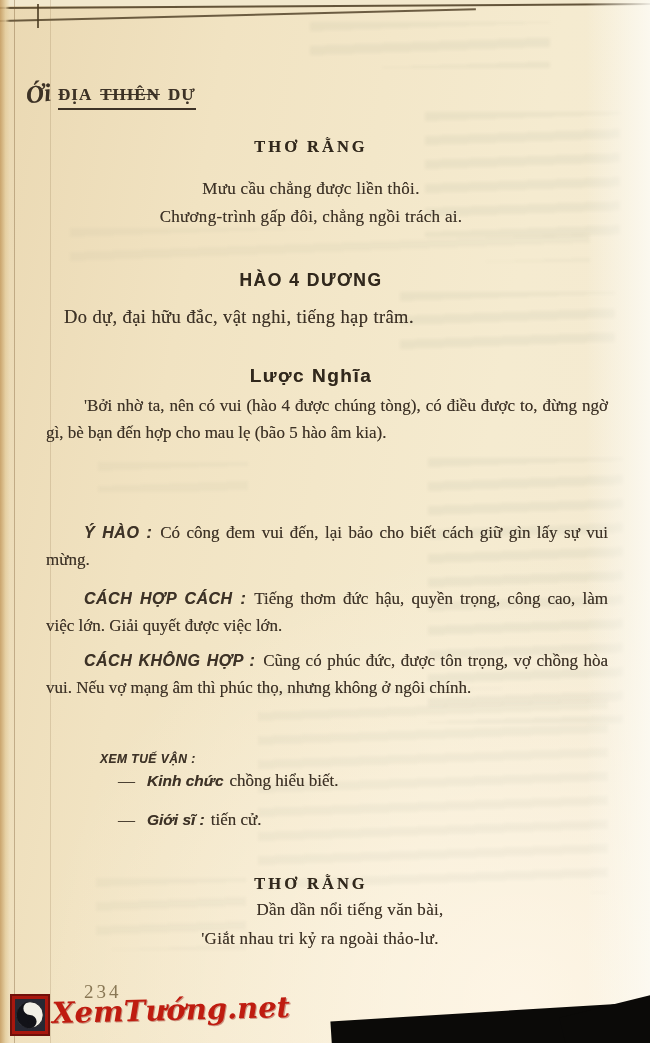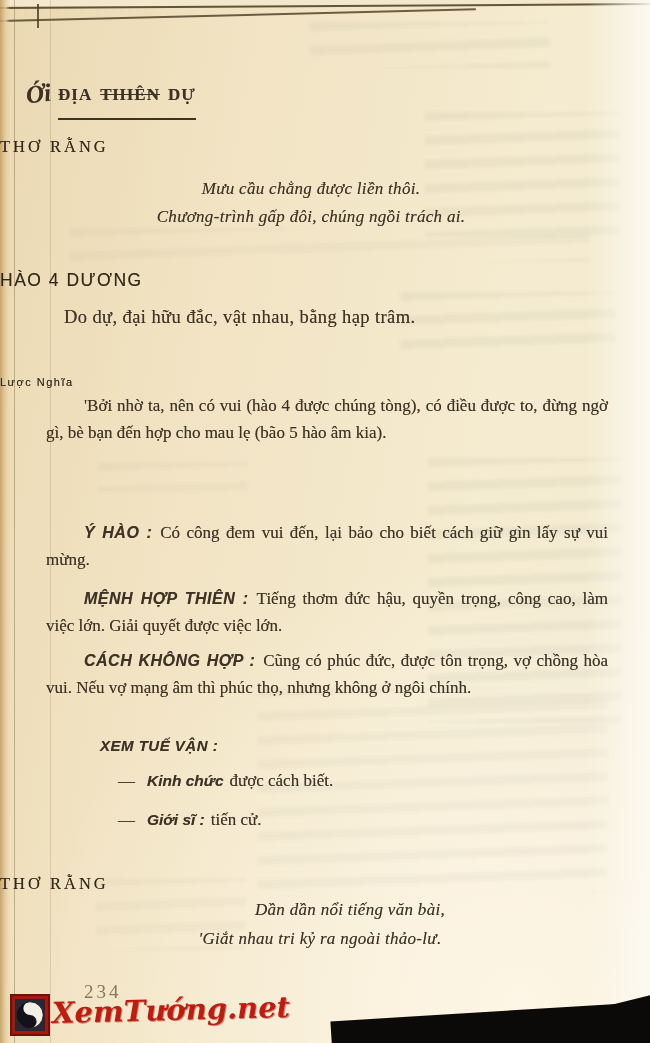--- a/index.html
+++ b/index.html
@@ -31,40 +31,40 @@
   .top-line-v{left:37px;top:4px;width:2px;height:24px;background:#4a3a20;opacity:.8;}
   .corner-black{right:-22px;bottom:-30px;width:340px;height:62px;background:#0b0a08;
     transform:rotate(-3.5deg);}
   .corner-black2{right:-14px;bottom:-14px;width:100px;height:52px;background:#0b0a08;
     transform:rotate(-14deg);}
   
   .ghost{pointer-events:none;opacity:.5;filter:blur(1.4px);
     background:repeating-linear-gradient(178deg,rgba(122,132,112,.15) 0 9px,rgba(0,0,0,0) 9px 24px);}
   
   .ink{color:var(--ink,#3d3226);text-shadow:0 0 .4px rgba(61,50,38,.55);}
-  .center-title{left:0;width:622px;text-align:left;font-weight:400;
+  .center-title{left:0;width:622px;text-align:center;font-weight:700;
     color:var(--heading-ink,#31281c);}
   .spaced{letter-spacing:3px;font-size:16.5px;}
   .sans-head{font-family:"Liberation Sans",sans-serif;letter-spacing:1.5px;font-size:17.5px;}
-  .poem-line{font-style:italic;font-size:17px;letter-spacing:.3px;text-align:center;}
+  .poem-line{font-size:17px;letter-spacing:.3px;text-align:center;}
   .body-par{left:46px;width:562px;text-align:justify;text-indent:38px;
     font-size:17px;line-height:27px;margin:0;}
   .entry-label{font-family:"Liberation Sans",sans-serif;font-style:italic;
     font-weight:700;font-size:16px;letter-spacing:.5px;margin-right:8px;}
   .tue-title{font-family:"Liberation Sans",sans-serif;font-style:italic;font-weight:700;
-    font-size:15px;letter-spacing:.5px;}
+    font-size:12px;letter-spacing:.5px;margin-top:15px;}
   .tue-item{font-size:17px;}
   .tue-item .dash{margin-right:12px;}
   .tue-item .lbl{font-family:"Liberation Sans",sans-serif;font-style:italic;
     font-weight:600;font-size:15.5px;margin-right:6px;}
   
   .run-head{left:26px;top:80px;font-size:17px;font-weight:700;white-space:nowrap;}
   .run-prefix{display:inline-block;font-style:italic;font-size:25px;font-weight:600;
     transform:rotate(-7deg);margin-right:7px;vertical-align:-2px;}
-  .run-underlined{border-bottom:2px solid var(--ink,#3d3226);padding-bottom:14px;letter-spacing:1px;text-align:center;}
+  .run-underlined{border-bottom:2px solid var(--ink,#3d3226);padding-bottom:4px;letter-spacing:1px;text-align:center;}
   .run-struck{text-decoration:line-through;margin:0 8px;}
   
   .page-number{left:84px;top:981px;font-size:19px;letter-spacing:3px;
     color:var(--page-number,#7e6c49);opacity:.9;z-index:1;}
   .wm-box{left:10px;top:994px;width:40px;height:42px;background:#a8170e;
     border:2px solid #70100a;padding:3px;box-sizing:border-box;z-index:2;}
   .wm-box-inner{width:100%;height:100%;background:#262833;display:flex;
     align-items:center;justify-content:center;}
   .wm-text{left:52px;top:993px;z-index:2;font-family:"DejaVu Serif",serif;
     font-style:italic;font-weight:700;font-size:29px;letter-spacing:0px;
@@ -93,43 +93,43 @@
   <div class="abs crease-a"></div>
   <div class="abs crease-b"></div>
   <div class="abs highlight-right"></div>
 
   <div class="abs run-head ink">
     <span class="run-prefix">Ới</span><span class="run-underlined"><span>ĐỊA</span><span class="run-struck">THIÊN</span><span>DỰ</span></span>
   </div>
 
   <div class="abs center-title spaced ink" style="top:137px">THƠ RẰNG</div>
   <div class="abs poem-line ink" style="left:0;top:179px;width:622px">Mưu cầu chẳng được liền thôi.</div>
-  <div class="abs poem-line ink" style="left:0;top:207px;width:622px">Chương-trình gấp đôi, chúng ngồi trách ai.</div>
+  <div class="abs poem-line ink" style="left:0;top:207px;width:622px">Chương-trình gấp đôi, chẳng ngồi trách ai.</div>
 
   <div class="abs center-title sans-head ink" style="top:270px">HÀO 4 DƯƠNG</div>
-  <div class="abs ink" style="left:64px;top:307px;font-size:18.5px;letter-spacing:.4px">Do dự, đại hữu đắc, vật nhau, bằng hạp trâm.</div>
+  <div class="abs ink" style="left:64px;top:307px;font-size:18.5px;letter-spacing:.4px">Do dự, đại hữu đắc, vật nghi, tiếng hạp trâm.</div>
 
-  <div class="abs center-title sans-head ink" style="top:376px;font-size:11px">Lược Nghĩa</div>
+  <div class="abs center-title sans-head ink" style="top:365px;font-size:19px">Lược Nghĩa</div>
   <p class="abs body-par ink" style="top:392px">'Bởi nhờ ta, nên có vui (hào 4 được chúng tòng), có điều được to, đừng ngờ gì, bè bạn đến hợp cho mau lẹ (bão 5 hào âm kia).</p>
 
 
   <p class="abs body-par ink" style="top:519px">
     <span class="entry-label">Ý HÀO :</span><span>Có công đem vui đến, lại bảo cho biết cách giữ gìn lấy sự vui mừng.</span>
   </p>
   <p class="abs body-par ink" style="top:585px">
-    <span class="entry-label">MỆNH HỢP THIÊN :</span><span>Tiếng thơm đức hậu, quyền trọng, công cao, làm việc lớn. Giải quyết được việc lớn.</span>
+    <span class="entry-label">CÁCH HỢP CÁCH :</span><span>Tiếng thơm đức hậu, quyền trọng, công cao, làm việc lớn. Giải quyết được việc lớn.</span>
   </p>
   <p class="abs body-par ink" style="top:647px">
     <span class="entry-label">CÁCH KHÔNG HỢP :</span><span>Cũng có phúc đức, được tôn trọng, vợ chồng hòa vui. Nếu vợ mạng âm thì phúc thọ, nhưng không ở ngôi chính.</span>
   </p>
 
   <div class="abs tue-title ink" style="left:100px;top:737px">XEM TUẾ VẬN :</div>
 
   <div class="abs tue-item ink" style="left:118px;top:771px">
-    <span class="dash">—</span><span class="lbl">Kinh chức</span><span>được cách biết.</span>
+    <span class="dash">—</span><span class="lbl">Kinh chức</span><span>chồng hiểu biết.</span>
   </div>
   <div class="abs tue-item ink" style="left:118px;top:810px">
     <span class="dash">—</span><span class="lbl">Giới sĩ :</span><span>tiến cử.</span>
   </div>
 
   <div class="abs center-title spaced ink" style="top:874px">THƠ RẰNG</div>
   <div class="abs poem-line ink" style="left:70px;top:900px;width:560px">Dần dần nổi tiếng văn bài,</div>
   <div class="abs poem-line ink" style="left:40px;top:929px;width:560px">'Giắt nhau tri kỷ ra ngoài thảo-lư.</div>
 
   <div class="abs page-number">234</div>

